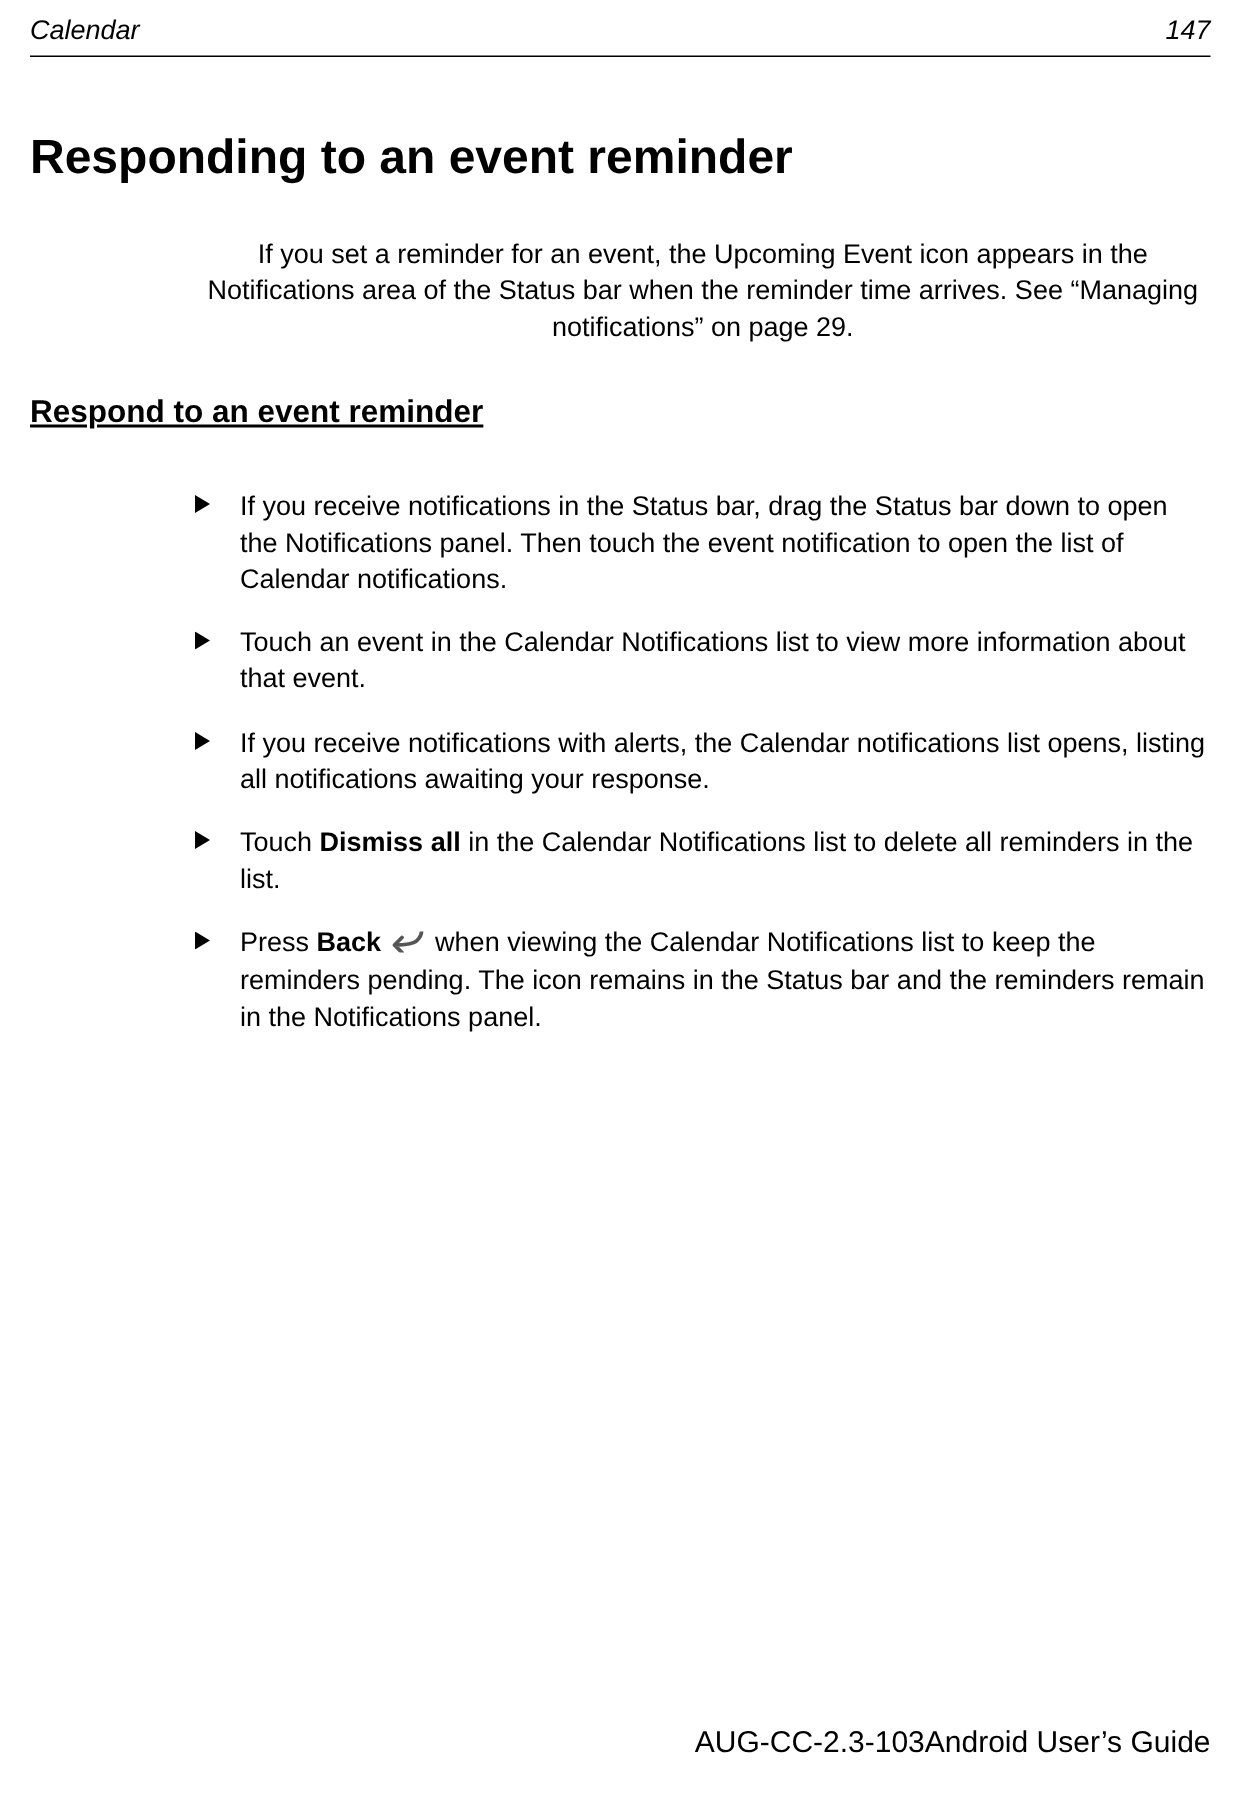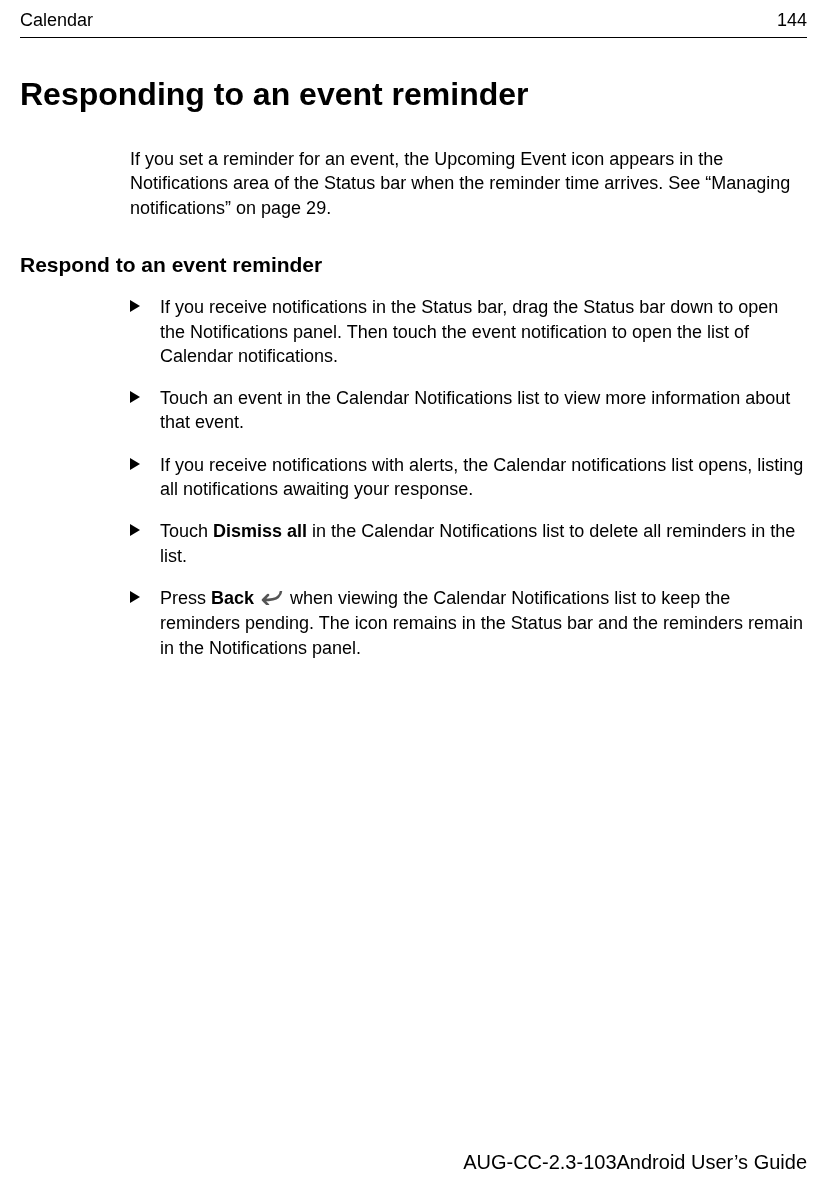--- a/index.html
+++ b/index.html
@@ -17,41 +17,44 @@
       height: 1196px;
       position: relative;
       padding: 8px 20px 20px 20px;
     }
     .header {
       display: flex;
       justify-content: space-between;
       align-items: flex-start;
       border-bottom: 1px solid #000;
       padding-bottom: 4px;
-      margin-bottom: 34px;
+      margin-bottom: 44px;
       font-size: 18px;
+      font-style: italic;
     }
     .main-title {
       font-size: 32px;
       font-weight: bold;
       margin-bottom: 30px;
       margin-left: 0;
     }
     .intro-para {
       margin-left: 110px;
       margin-right: 0;
       margin-bottom: 30px;
       font-size: 18px;
       line-height: 1.35;
+      text-align: center;
     }
     .sub-heading {
       font-size: 21px;
       font-weight: bold;
-      margin-bottom: 16px;
+      margin-bottom: 36px;
       margin-left: 0;
+      text-decoration: underline;
     }
     .step-list {
       list-style: none;
       margin-left: 110px;
     }
     .step-item {
       position: relative;
       padding-left: 30px;
       margin-bottom: 18px;
       line-height: 1.35;
@@ -82,21 +85,21 @@
       display: flex;
       justify-content: flex-end;
       font-size: 20px;
     }
   </style>
 </head>
 <body>
 
 <div class="header">
   <span>Calendar</span>
-  <span>144</span>
+  <span>147</span>
 </div>
 
 <h1 class="main-title">Responding to an event reminder</h1>
 
 <p class="intro-para">If you set a reminder for an event, the Upcoming Event icon appears in the Notifications area of the Status bar when the reminder time arrives. See “Managing notifications” on page 29.</p>
 
 <h2 class="sub-heading">Respond to an event reminder</h2>
 
 <ul class="step-list">
   <li class="step-item">

